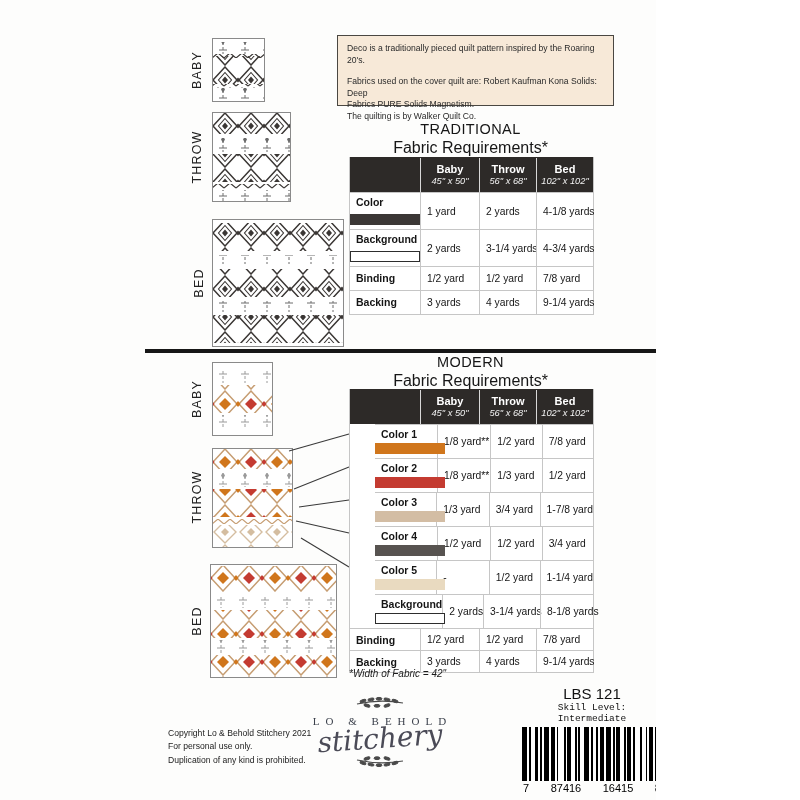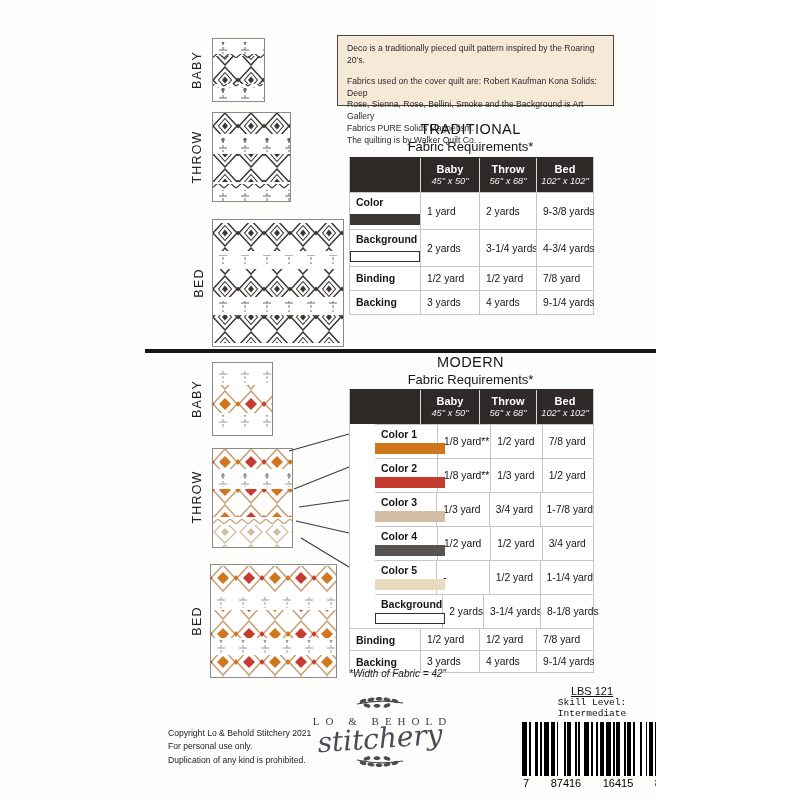--- a/index.html
+++ b/index.html
@@ -7,21 +7,21 @@
         font-family:"Liberation Sans",sans-serif;color:#111;}
 
   
   .notebox{position:absolute;left:337px;top:35px;width:277px;height:71px;box-sizing:border-box;
            background:#f7e9d8;border:1px solid #4a4742;padding:7px 9px;font-size:8.6px;line-height:1.38;color:#2a2a2a;}
   .notebox .p1{margin-bottom:9px;}
 
   
   .sechead{position:absolute;left:349px;width:243px;text-align:center;color:#161616;}
   .sechead .t{font-size:14.5px;letter-spacing:.4px;}
-  .sechead .s{font-size:13px;margin-top:2px;}
+  .sechead .s{font-size:16px;margin-top:2px;}
   .trad-head{top:121px;}
   .modern-head{top:354px;}
 
   
   .ftable{position:absolute;left:349px;width:243px;background:#fff;border:1px solid #c6c6c6;border-top:none;box-sizing:content-box;}
   .ftable.trad{top:157px;}
   .ftable.mod{top:389px;}
   .trow{display:flex;border-top:1px solid #c6c6c6;position:relative;background:#fff;}
   .trow.thead{background:#2d2a28;height:34px;border-top:1px solid #2d2a28;}
   .hcell{box-sizing:border-box;display:flex;flex-direction:column;justify-content:center;text-align:center;}
@@ -58,21 +58,21 @@
 
   
   .copyright{position:absolute;left:168px;top:727px;font-size:8.6px;line-height:1.55;color:#222;}
   .logo{position:absolute;left:298px;top:695px;width:164px;text-align:center;}
   .logo-word{font-family:"Liberation Serif",serif;font-size:11px;letter-spacing:6px;color:#3b404b;
              margin-top:2px;padding-left:5px;white-space:nowrap;}
   .logo-script{font-family:"DejaVu Serif",serif;font-style:italic;font-size:28px;color:#4b4b57;
                margin-top:-5px;transform:rotate(-4deg);}
   .laurel{display:inline-block;}
   .product{position:absolute;left:522px;top:685px;width:140px;text-align:center;color:#111;}
-  .pcode{font-size:11px;text-decoration:underline;}
+  .pcode{font-size:15px;}
   .pskill{font-size:9.5px;font-family:Liberation Mono, monospace;}
   .barcode{margin-top:3px;height:54px;display:flex;align-items:stretch;background:#fff;}
   .bar{height:100%;}
   .bdigits{display:flex;justify-content:space-between;font-size:11px;margin-top:1px;padding:0 1px;color:#000;}
 </style>
 </head>
 <body>
 
 <div class="page">
 
@@ -113,21 +113,20 @@
         <line x1="11" y1="4" x2="11" y2="21" stroke="#9a9a9a" stroke-width="1" stroke-dasharray="3,2"></line>
         <path d="M11,0 L13,3.5 L11,7 L9,3.5 Z" fill="#9a9a9a"></path>
         <line x1="7" y1="12" x2="15" y2="12" stroke="#9a9a9a" stroke-width="1"></line>
       </pattern>
     </defs>
   </svg>
 
   <div class="notebox">
     <div class="p1">Deco is a traditionally pieced quilt pattern inspired by the Roaring 20's.</div>
     <div>Fabrics used on the cover quilt are: Robert Kaufman Kona Solids: Deep</div>
-    <div>Rose, Sienna, Rose, Bellini, Smoke and the Background is Art Gallery</div>
     <div>Fabrics PURE Solids Magnetism.</div>
     <div>The quilting is by Walker Quilt Co.</div>
   </div>
 
   <div class="qlabel" style="left:197px;top:70px;">BABY</div>
   <svg class="quilt" style="left:212px;top:38px;" width="53" height="64">
     <rect x="0.5" y="0.5" width="52" height="63" fill="#fff" stroke="#8a8a8a"></rect>
     <rect x="1" y="4" width="51" height="12" fill="url(#tasD)"></rect>
     <rect x="1" y="16" width="51" height="4" fill="url(#chevD)"></rect>
     <rect x="1" y="18" width="51" height="28" fill="url(#bandD)"></rect>
@@ -175,21 +174,21 @@
           <div class="hsize">102" x 102"</div>
         </div>
       </div>
       <div class="trow tall">
         <div class="lcell">
           <span class="lbl">Color</span>
           <div class="swatch" style="background: rgb(59, 55, 53);"></div>
         </div>
         <div class="vcell c1">1 yard</div>
         <div class="vcell c2">2 yards</div>
-        <div class="vcell c3">9-3/8 yards</div>
+        <div class="vcell c3">4-1/8 yards</div>
       </div>
       <div class="trow tall">
         <div class="lcell">
           <span class="lbl">Background</span>
           <div class="swatch bordered" style="background: rgb(255, 255, 255);"></div>
         </div>
         <div class="vcell c1">2 yards</div>
         <div class="vcell c2">3-1/4 yards</div>
         <div class="vcell c3">4-3/4 yards</div>
       </div>

